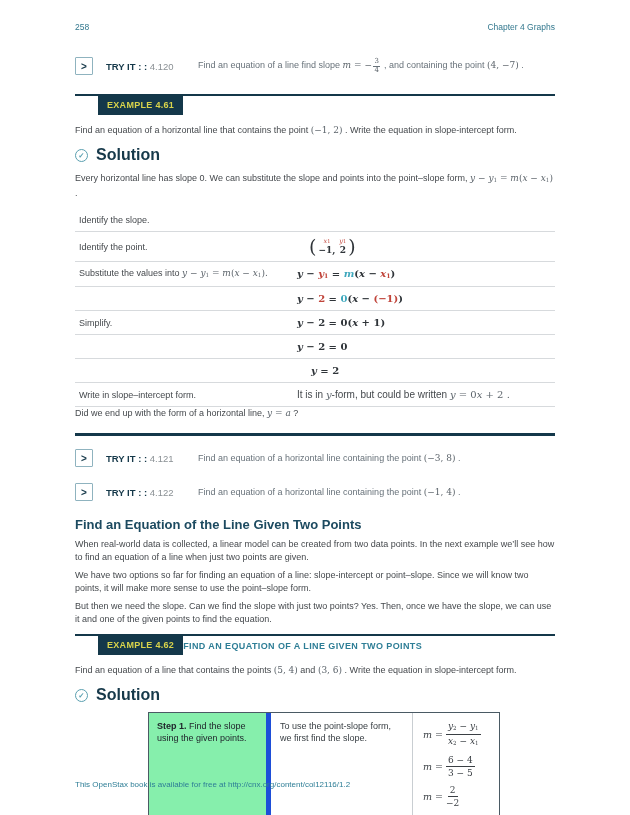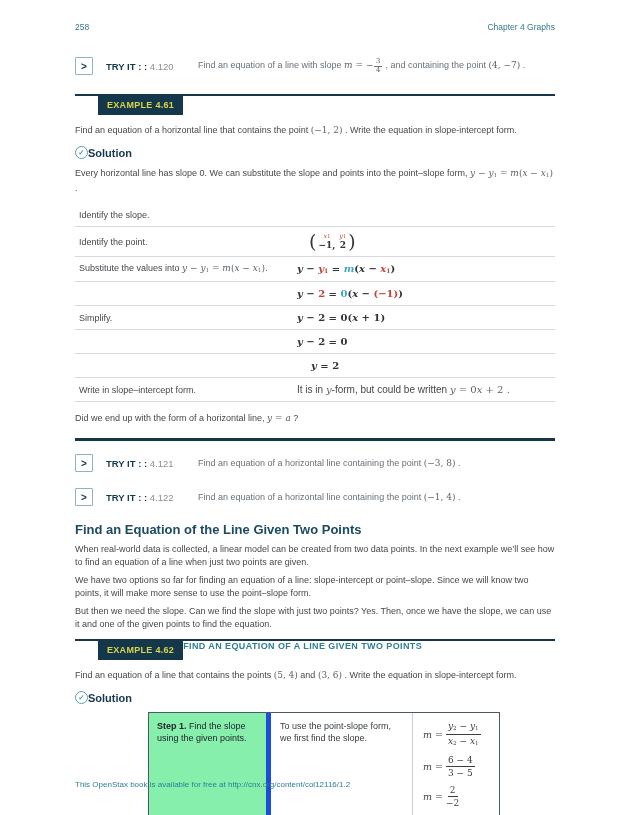--- a/index.html
+++ b/index.html
@@ -17,50 +17,50 @@
   .tryit{display:flex;align-items:center;margin-top:24px;min-height:20px;}
   .tryit-box{width:16px;height:16px;border:1px solid #8fb3bf;display:flex;align-items:center;justify-content:center;
     color:#16394a;font-weight:bold;font-size:10px;flex:0 0 auto;border-radius:1px;}
   .tryit-head{margin-left:13px;width:76px;flex:0 0 auto;font-size:9.5px;white-space:nowrap;}
   .tryit-label{font-weight:bold;color:#16394a;}
   .tryit-num{color:#8a9094;}
   .tryit-desc{margin-left:16px;font-size:9px;color:#68727a;line-height:13px;}
 
   
   .ex-header{border-top:2px solid #14384a;margin-top:18px;}
-  .ex-banner-row{display:flex;padding-left:23px;}
+  .ex-banner-row{display:flex;align-items:center;padding-left:23px;}
   .badge{display:inline-block;background:#14384a;color:#d9d44b;font-weight:bold;font-size:9px;
     padding:4px 9px 5px 9px;letter-spacing:.3px;white-space:nowrap;}
   .ex-title{color:#2e7e96;font-size:9px;font-weight:600;letter-spacing:.4px;}
 
   .statement{margin-top:9px;font-size:9px;line-height:13px;color:#45494d;}
 
   .solution{display:flex;align-items:center;margin-top:9px;}
   .check-circle{width:11px;height:11px;border:1.3px solid #5a9fb0;border-radius:50%;display:flex;
     align-items:center;justify-content:center;color:#5a9fb0;font-size:7.5px;font-weight:bold;flex:0 0 auto;}
-  .solution-text{font-size:11px;font-weight:bold;color:#16394a;}
+  .solution-text{margin-left:8px;font-size:16px;font-weight:bold;color:#16394a;}
 
   .intro{margin-top:8px;font-size:9px;line-height:13px;}
 
   
   .work-table{margin-top:8px;}
   .wrow{display:flex;align-items:center;border-bottom:1px solid #d7dadd;padding:5px 0 5px 4px;min-height:13px;}
   .wlab{width:218px;flex:0 0 auto;font-size:9px;line-height:12px;}
   .weq{flex:1;font-size:10px;color:#2f3439;}
   .weq.bold{font-weight:600;}
 
   
   .ppair{display:inline-flex;align-items:center;}
   .paren{font-family:"DejaVu Serif",serif;font-size:19px;font-weight:300;color:#2f3439;line-height:19px;}
   .pcol{display:inline-flex;flex-direction:column;align-items:center;margin:0 2px;}
   .ptop{font-size:6.5px;line-height:7px;color:#c0443a;font-family:"DejaVu Serif",serif;font-style:italic;}
   .ptop .psub{font-size:5px;font-style:normal;}
   .pbot{font-size:9px;line-height:10px;font-family:"DejaVu Serif",serif;font-weight:600;color:#2f3439;}
 
-  .closing{margin-top:10px;font-size:9px;line-height:13px;}
+  .closing{font-size:9px;line-height:13px;}
 
   .thick-rule{border-top:3px solid #14384a;margin-top:13px;}
 
   
   .section-heading{margin-top:15px;font-size:13px;font-weight:bold;color:#1c4a60;}
   .section-paras p{margin:6px 0 0 0;font-size:9px;line-height:12.5px;color:#45494d;}
 
   
   .step-table{margin:8px 0 0 73px;width:350px;border:1px solid #4a5a64;display:grid;
     grid-template-columns:117px 146px 85px;}
@@ -98,21 +98,21 @@
   <div class="pg-header">
     <span>258</span>
     <span>Chapter 4 Graphs</span>
   </div>
 
   <div class="tryit">
     <span class="tryit-box">
         <span>&gt;</span>
       </span>
     <span class="tryit-head"><span class="tryit-label">TRY IT : :</span> <span class="tryit-num">4.120</span></span>
-    <span class="tryit-desc"><span class="sg ds">Find an equation of a line with slope </span><span class="sg mi gy">m</span><span class="sg mn gy"> = −</span><span class="ifrac">
+    <span class="tryit-desc"><span class="sg ds">Find an equation of a line find slope </span><span class="sg mi gy">m</span><span class="sg mn gy"> = −</span><span class="ifrac">
           <span class="fnum">3</span>
           <span class="fden">4</span>
         </span><span class="sg ds"> , and containing the point </span><span class="sg mn gy">(4, −7)</span><span class="sg ds"> .</span></span>
   </div>
 
   <div class="ex-header">
     <div class="ex-banner-row">
       <span class="badge">EXAMPLE 4.61</span>
     </div>
   </div>

